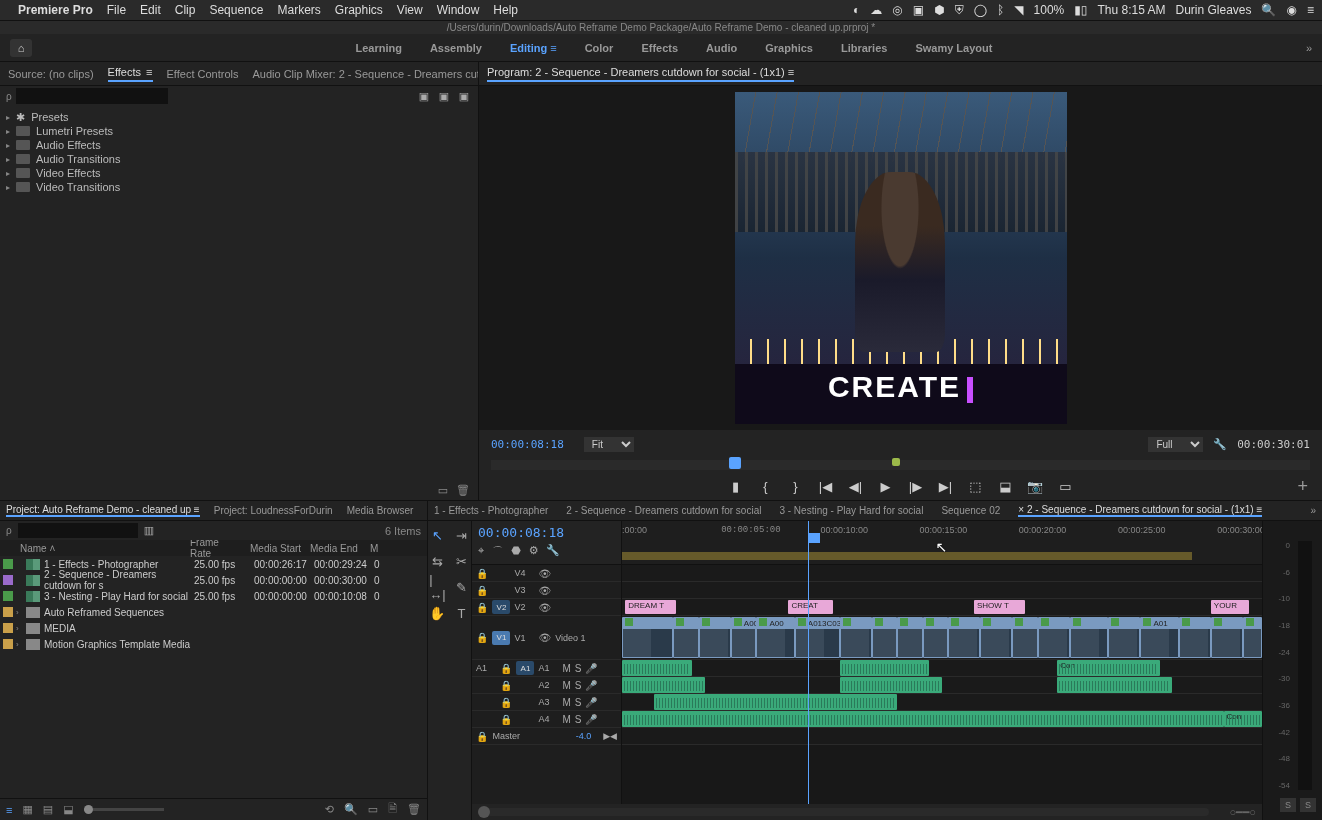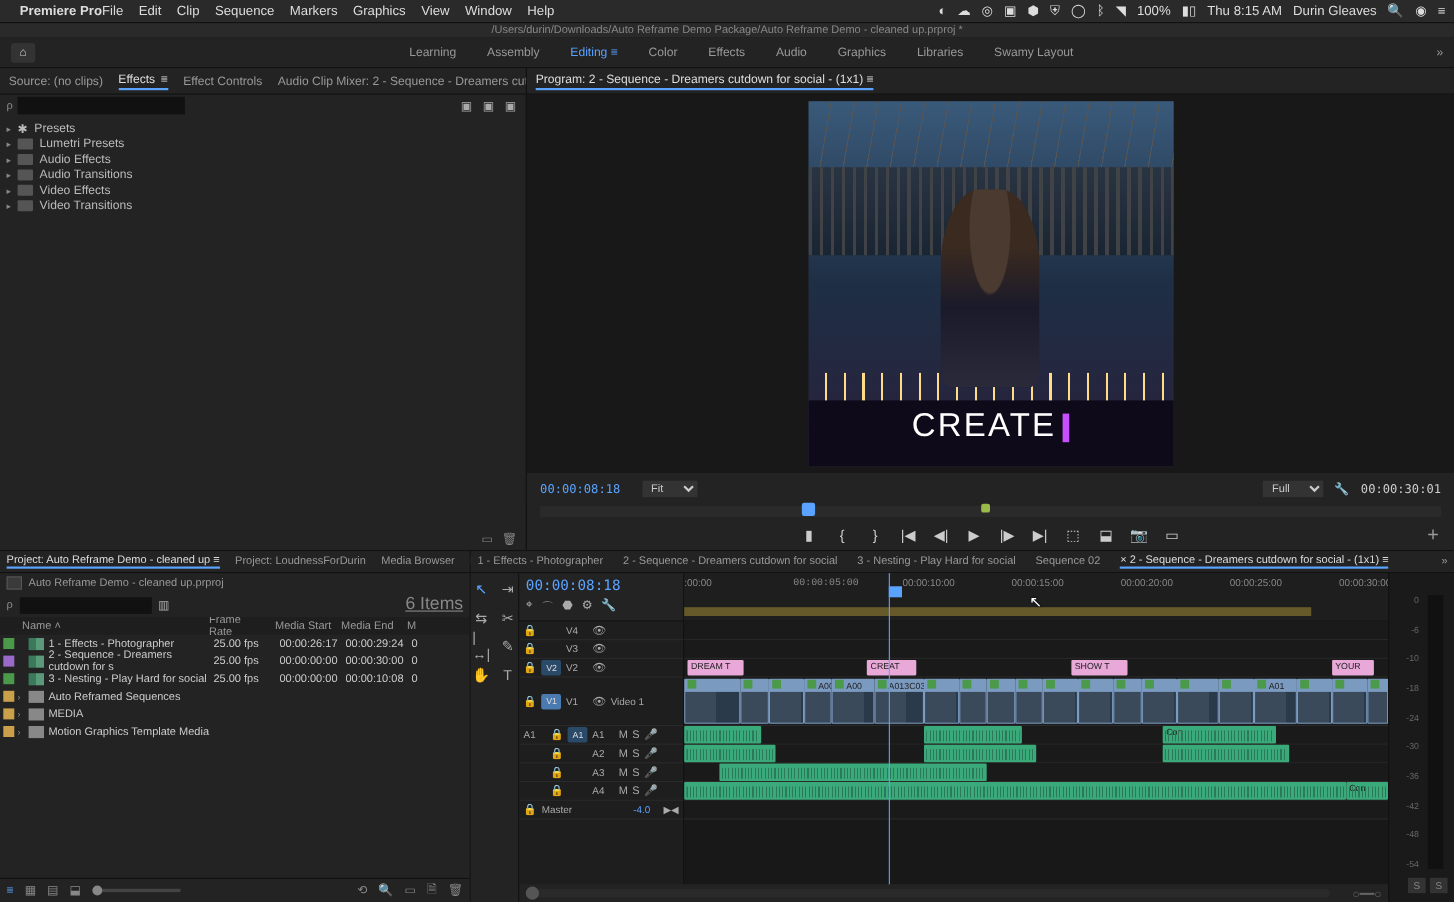--- a/index.html
+++ b/index.html
@@ -1,33 +1,33 @@
 <!DOCTYPE html>
 <html><head>
 <meta charset="utf-8">
 <style>
 * { margin:0; padding:0; box-sizing:border-box; font-family:-apple-system,'Helvetica Neue',Arial,sans-serif; }
 body { background:#1a1a1a; color:#ccc; font-size:11px; width:1322px; height:820px; overflow:hidden; position:relative; }
 
 
 .menubar { height:20px; background:#2a2a2a; display:flex; align-items:center; padding:0 8px; color:#ddd; font-size:12px; }
 .menubar .apple { margin-right:10px; }
-.menubar .appname { font-weight:600; }
+.menubar .appname { font-weight:600; margin-right:14px; }
 .menubar .menu-item { margin-right:14px; cursor:pointer; }
 .menubar .spacer { flex:1; }
 .menubar .right-icon { margin-left:10px; font-size:12px; }
 
 
 .docbar { height:14px; background:#2a2a2a; display:flex; align-items:center; justify-content:center; color:#888; font-size:10px; border-top:1px solid #111; }
 
 
 .workspace-bar { height:28px; background:#232323; display:flex; align-items:center; padding:0 10px; border-bottom:1px solid #111; }
 .workspace-bar .home-btn { width:22px;height:18px;background:#333;border-radius:3px;display:flex;align-items:center;justify-content:center;color:#ccc;margin-right:30px;cursor:pointer;}
 .workspace-bar .ws-tabs { flex:1; display:flex; justify-content:center; gap:28px; font-size:11px; }
-.workspace-bar .ws-tab { color:#999; cursor:pointer; }
+.workspace-bar .ws-tab { color:#999; cursor:pointer;font-weight:bold; }
 .workspace-bar .ws-tab.active { color:#5aa3ff; }
 .workspace-bar .ws-overflow { color:#999; margin-left:20px; }
 
 
 .content { display:flex; height:438px; }
 
 
 .left-sources { width:478px; background:#232323; display:flex; flex-direction:column; }
 .panel-tabs { height:24px; display:flex; align-items:center; padding:0 8px; gap:14px; font-size:11px; color:#999; border-bottom:1px solid #111;}
 .panel-tabs .tab { cursor:pointer; white-space:nowrap; }
@@ -47,21 +47,21 @@
 .program-tabs { height:24px; display:flex; align-items:center; padding:0 8px; font-size:11px; color:#999; border-bottom:1px solid #111;}
 .program-tabs .tab { cursor:pointer; }
 .program-tabs .tab.active { color:#ddd; border-bottom:2px solid #5aa3ff; padding-bottom:2px;}
 .program-monitor { flex:1; display:flex; align-items:center; justify-content:center; background:#181818; position:relative;}
 .program-monitor .video-frame { width:332px; height:332px; background:linear-gradient(180deg,#3a5a7a 0%,#1e2f45 50%,#2a1f3a 100%); position:relative; overflow:hidden;}
 .video-frame .bridge { position:absolute; top:60px; left:0; right:0; height:80px; background:repeating-linear-gradient(90deg,#444 0 3px,transparent 3px 10px), linear-gradient(#2a3240,#1a2430); opacity:.9;}
 .video-frame .cables { position:absolute; top:0; left:0; right:0; height:70px; background:repeating-linear-gradient(100deg,transparent 0 20px,#555 20px 21px);}
 .video-frame .person { position:absolute; top:80px; left:120px; width:90px; height:180px; background:radial-gradient(ellipse at 50% 20%,#4a3a30 0 18px,transparent 19px), linear-gradient(#3a2a20 30%,#1a1a2a 60%,#2a2a3a); border-radius:40% 40% 10% 10%; }
 .video-frame .ground { position:absolute; bottom:0; left:0; right:0; height:60px; background:#0f0a1a;}
 .video-frame .lights { position:absolute; bottom:55px; left:0; right:0; height:30px; background:repeating-linear-gradient(90deg,transparent 0 15px,#ffdd88 15px 17px);}
-.video-frame .title-text { position:absolute; bottom:20px; width:100%; text-align:center; font-family:Georgia,serif; font-weight:400; font-size:30px; color:#fff; letter-spacing:2px;}
+.video-frame .title-text { position:absolute; bottom:20px; width:100%; text-align:center; font-family:Georgia,serif; font-weight:700; font-size:30px; color:#fff; letter-spacing:2px;}
 .video-frame .title-cursor { display:inline-block; width:6px; height:26px; background:#c84fff; margin-left:6px; vertical-align:middle;}
 .program-controls { height:28px; display:flex; align-items:center; padding:0 12px; background:#232323; font-size:11px; color:#999;}
 .program-controls .tc { color:#5aa3ff; font-family:monospace; }
 .program-controls .zoom-sel { margin-left:20px; background:#333; color:#ccc; border:none; padding:1px 14px 1px 4px; font-size:10px;}
 .program-controls .spacer { flex:1; }
 .program-controls .res-sel { background:#333;color:#ccc;border:none;padding:1px 14px 1px 4px;font-size:10px;margin-right:10px;}
 .program-controls .wrench { color:#999; margin-right:10px;}
 .program-controls .tc-right { color:#ccc; font-family:monospace; }
 .program-scrub { height:10px; position:relative; margin:2px 12px; background:#2a2a2a;}
 .program-scrub .marker { position:absolute; top:-2px; width:8px;height:8px; background:#9cba4a; border-radius:2px;}
@@ -74,21 +74,21 @@
 .bottom { display:flex; height:320px; border-top:1px solid #111;}
 .project-panel { width:428px; background:#232323; display:flex; flex-direction:column; border-right:1px solid #111;}
 .project-tabs { height:20px; display:flex; align-items:center; padding:0 6px; gap:14px; font-size:10px; color:#999; border-bottom:1px solid #111;}
 .project-tabs .tab { cursor:pointer; white-space:nowrap;}
 .project-tabs .tab.active { color:#ddd; border-bottom:2px solid #5aa3ff;}
 .proj-info { display:flex; align-items:center; padding:3px 6px; gap:6px; font-size:10px; color:#999;}
 .proj-info .bin-icon { width:14px;height:12px;background:#3a3a3a;border:1px solid #555;}
 .proj-search { display:flex; align-items:center; padding:2px 6px; gap:6px;}
 .proj-search input { background:#111;border:none;color:#ccc;padding:2px 4px;font-size:10px;width:120px;height:15px;}
 .proj-search .folder-icon { color:#aaa; cursor:pointer;}
-.proj-search .count { margin-left:auto; color:#888; font-size:16px;text-decoration:underline;}
+.proj-search .count { margin-left:auto; color:#888; font-size:11px;}
 .proj-table { flex:1; overflow:auto;}
 .proj-table .hdr { display:flex; background:#1e1e1e; font-size:10px; color:#999; height:16px; align-items:center;}
 .proj-table .hdr .col { padding:0 4px; }
 .c-label{width:16px;} .c-name{width:170px;} .c-fr{width:60px;} .c-ms{width:60px;} .c-me{width:60px;} .c-mv{width:20px;}
 .proj-table .row { display:flex; height:16px; align-items:center; font-size:10px; color:#ccc; cursor:pointer;}
 .proj-table .row .label-sw { width:10px;height:10px;margin:0 3px;}
 .proj-table .row .arrow { width:10px;font-size:8px;color:#888;}
 .proj-table .row .icon { width:14px;height:11px;margin-right:4px;}
 .icon-seq { background:linear-gradient(90deg,#3a7a5a 50%,#5a9a7a 50%);}
 .icon-bin { background:#888;}
@@ -314,24 +314,20 @@
 <div class="bottom">
 
   <div class="project-panel">
     <div class="project-tabs">
       <span class="tab active"><span>Project: Auto Reframe Demo - cleaned up</span> ≡</span>
       <span class="tab">Project: LoudnessForDurin</span>
       <span class="tab">Media Browser</span>
       <span class="tab">Librarie</span>
       <span style="margin-left:auto">»</span>
     </div>
-    <div class="proj-info">
-      <span class="bin-icon"></span>
-      <span>Auto Reframe Demo - cleaned up.prproj</span>
-    </div>
     <div class="proj-search">
       <span style="font-size:10px;color:#888">ρ</span>
       <input type="text" style="">
       <span class="folder-icon">▥</span>
       <span class="count">6 Items</span>
     </div>
     <div class="proj-table">
       <div class="hdr">
         <span class="col c-label"></span>
         <span class="col c-name"><span>Name</span> ˄</span>

